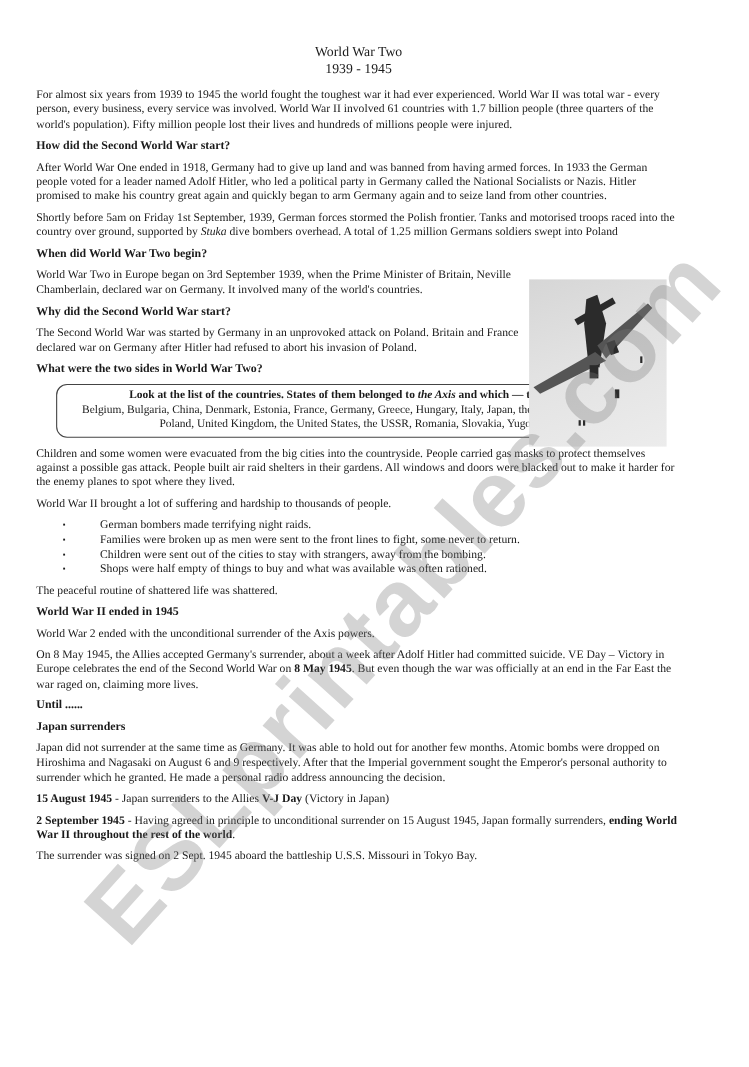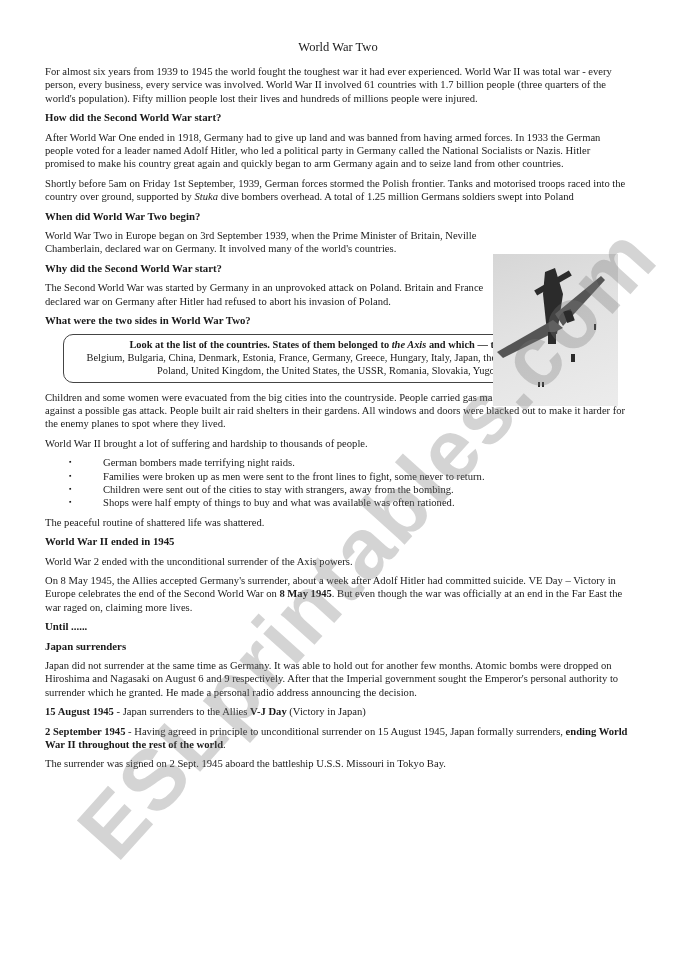--- a/index.html
+++ b/index.html
@@ -1,37 +1,38 @@
 <!DOCTYPE html>
 <html><head>
 <meta charset="utf-8">
 <style>
   html, body { margin:0; padding:0; }
   body { width:681px; height:970px; background:#fff; position:relative; overflow:hidden;
          font-family:"Liberation Serif", "DejaVu Serif", serif; color:#1a1a1a; }
-  .page { position:absolute; left:45px; top:40px; width:586px; font-size:10.6px; line-height:13.4px; }
+  .page { position:absolute; left:33px; top:40px; width:586px; font-size:10.6px; line-height:13.4px; }
   .title { text-align:center; font-size:12.5px; line-height:15px; margin:0 0 10px 0; }
   p { margin:0 0 6px 0; }
   h3 { margin:0 0 6px 0; font-size:10.8px; font-weight:bold; }
   .narrow { width:440px; }
   .photo { position:absolute; left:448px; top:214px; width:125px; height:152px;
            background:linear-gradient(160deg,#d6d6d6 0%,#e2e2e2 45%,#ececec 100%); overflow:hidden; }
   .box { border:1px solid #444; border-radius:10px; margin:6px 18px 8px 18px; padding:3px 6px 5px; text-align:center; font-size:10.4px; line-height:13px; }
   ul { margin:0 0 6px 0; padding-left:58px; list-style:none; }
   li { position:relative; line-height:13.4px; }
   li::before { content:"▪"; position:absolute; left:-34px; font-size:7px; top:0; }
   .watermark { position:absolute; left:50px; top:480px; font-family:"Liberation Sans", sans-serif; font-weight:bold;
                font-size:86px; color:rgba(120,120,120,0.32); transform:rotate(-48deg); transform-origin:left center; white-space:nowrap; pointer-events:none; letter-spacing:2px; }
 </style>
 </head>
 <body>
 
 <div class="page">
   <div class="title">
     <div>World War Two</div>
+    <div>1939 - 1945</div>
   </div>
 
   <p>For almost six years from 1939 to 1945 the world fought the toughest war it had ever experienced. World War II was total war - every person, every business, every service was involved. World War II involved 61 countries with 1.7 billion people (three quarters of the world's population). Fifty million people lost their lives and hundreds of millions people were injured.</p>
 
   <h3>How did the Second World War start?</h3>
   <p>After World War One ended in 1918, Germany had to give up land and was banned from having armed forces. In 1933 the German people voted for a leader named Adolf Hitler, who led a political party in Germany called the National Socialists or Nazis. Hitler promised to make his country great again and quickly began to arm Germany again and to seize land from other countries.</p>
   <p><span>Shortly before 5am on Friday 1st September, 1939, German forces stormed the Polish frontier. Tanks and motorised troops raced into the country over ground, supported by </span><i>Stuka</i><span> dive bombers overhead. A total of 1.25 million Germans soldiers swept into Poland</span></p>
 
   <div class="photo">
     <svg width="125" height="152" viewBox="0 0 125 152">

